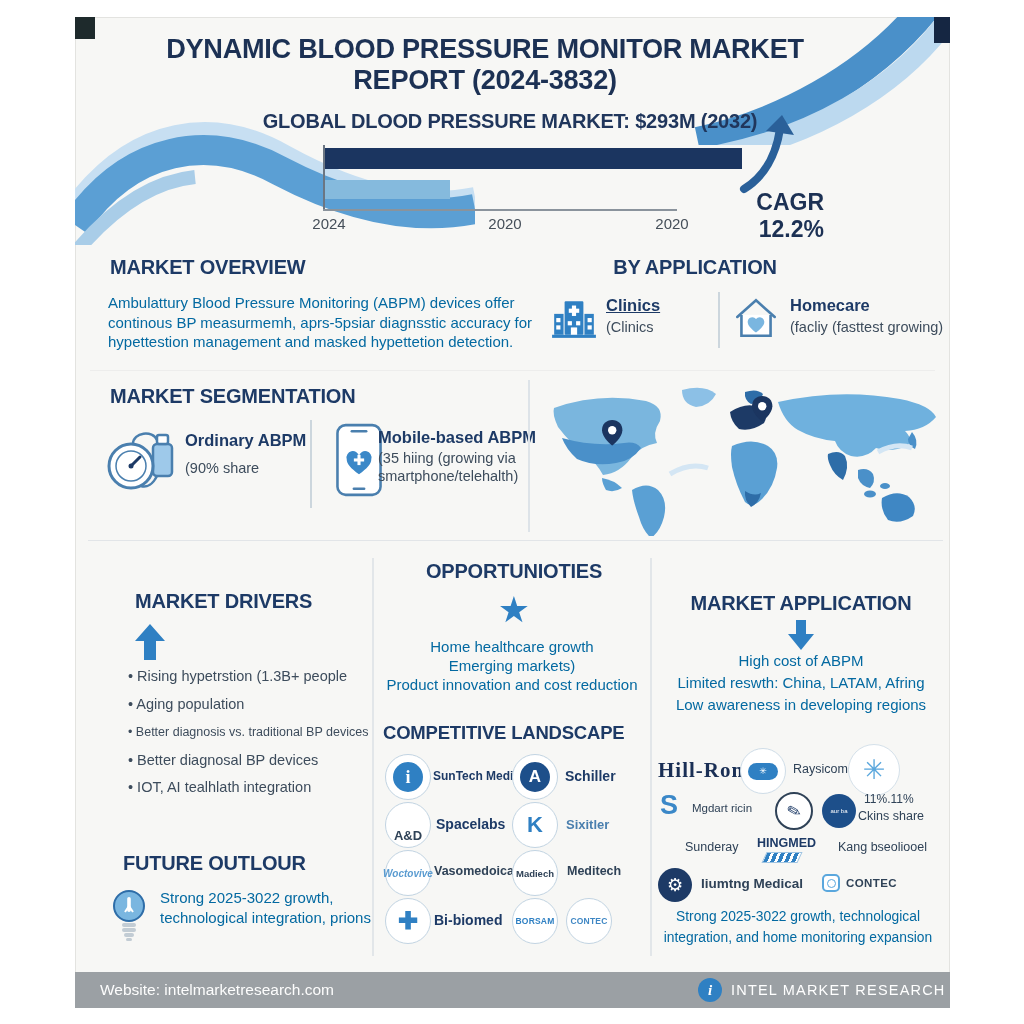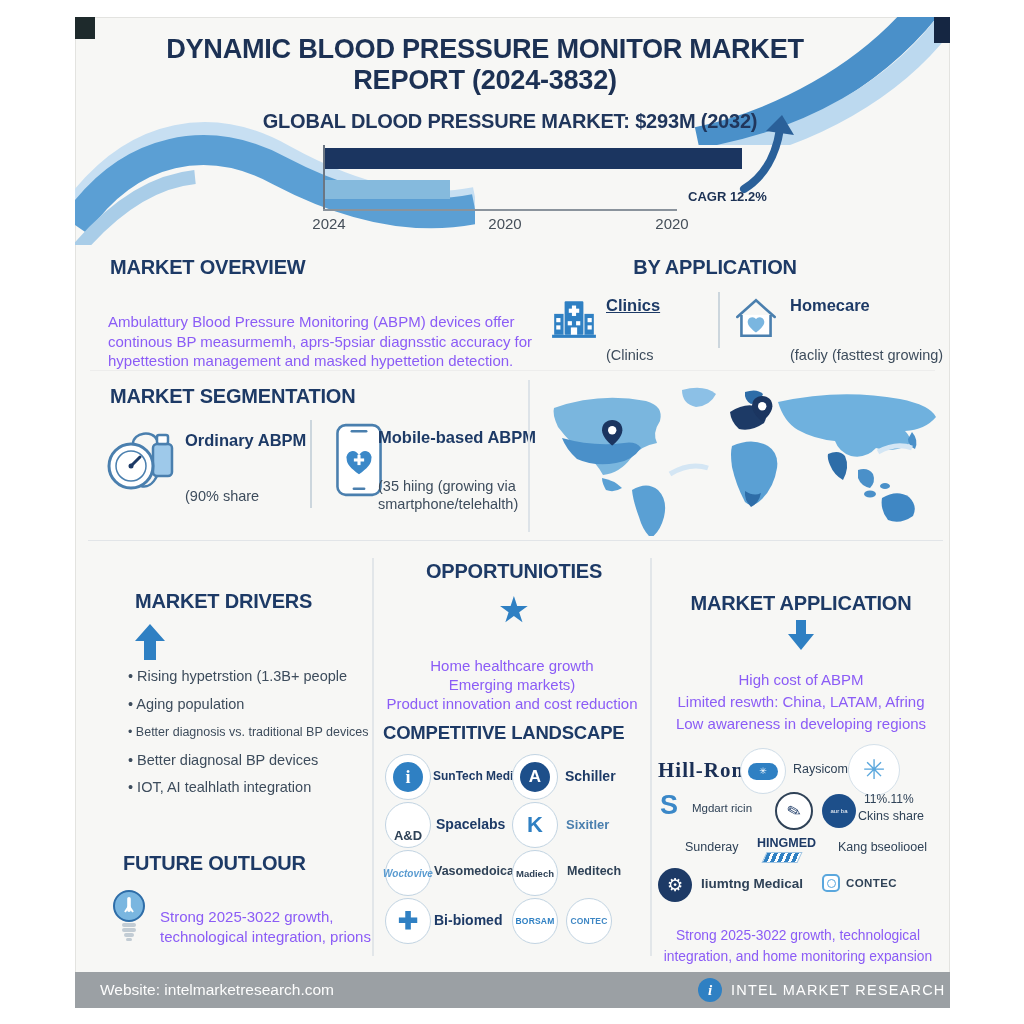--- a/index.html
+++ b/index.html
@@ -2,33 +2,33 @@
 <html><head>
 <meta charset="utf-8">
 <style>
   html,body{margin:0;padding:0;background:#ffffff;font-family:"Liberation Sans",sans-serif;}
   .stage{position:relative;width:1024px;height:1024px;background:#ffffff;overflow:hidden;}
   .card{position:absolute;left:75px;top:17px;width:875px;height:991px;background:#f7f7f5;border:1px solid #e3e3e0;box-sizing:border-box;}
   .abs{position:absolute;}
   .title{position:absolute;left:100px;top:34px;width:770px;text-align:center;color:#1c3154;font-weight:bold;font-size:28px;line-height:1.1;letter-spacing:-0.3px;transform:scaleX(0.97);}
   .subtitle{position:absolute;left:150px;top:110px;width:720px;text-align:center;color:#20365c;font-weight:bold;font-size:20px;letter-spacing:-0.2px;}
   .section-h{position:absolute;color:#1d3a66;font-weight:bold;font-size:20px;letter-spacing:-0.2px;}
-  .body-text{color:#8b5cf6;font-size:15px;line-height:1.3;margin-top:19px;}
+  .body-text{color:#0369a1;font-size:15px;line-height:1.3;}
   
   .chart-axis-y{position:absolute;left:323px;top:145px;width:2px;height:65px;background:#6b7683;}
   .bar{position:absolute;left:325px;height:21px;}
   .chart-axis-x{position:absolute;left:323px;top:209px;width:354px;height:2px;background:#8a939c;}
   .tick{position:absolute;top:215px;width:44px;text-align:center;color:#454f59;font-size:15px;}
-  .cagr{position:absolute;left:688px;top:189px;width:136px;text-align:left;color:#1c3154;font-weight:bold;font-size:13px;}
+  .cagr{position:absolute;left:688px;top:189px;width:136px;text-align:right;color:#1c3154;font-weight:bold;font-size:23px;}
   
   .vdiv{position:absolute;width:1.5px;background:#ccd6dd;}
   .hdiv{position:absolute;height:1px;background:#e2e5e8;}
   
   .item-t{position:absolute;color:#1d3a66;font-weight:bold;font-size:16.5px;}
-  .item-s{position:absolute;color:#3d4c5c;font-size:14.5px;margin-top:28px;}
+  .item-s{position:absolute;color:#3d4c5c;font-size:14.5px;}
   
   .bullet{position:absolute;left:128px;color:#3d4c5c;font-size:14.5px;white-space:nowrap;}
   .bullet::before{content:"•  ";color:#3d4c5c;}
   .bullet.small{font-size:12.5px;}
   
   .lg{position:absolute;width:46px;height:46px;border-radius:50%;border:1.5px solid #c2d4e2;background:#fff;display:flex;align-items:center;justify-content:center;box-sizing:border-box;text-align:center;}
   .badge{border-radius:50%;display:flex;align-items:center;justify-content:center;}
   .lbl{position:absolute;color:#2f4257;font-weight:bold;}
   .ctext{color:#2f80c3;font-weight:bold;font-size:8.5px;letter-spacing:0.2px;}
   .center-col{text-align:center;}
@@ -80,21 +80,21 @@
   </svg>
   <div class="cagr">CAGR 12.2%</div>
 
   <div class="section-h" style="left:110px;top:256px;">MARKET OVERVIEW</div>
   <div class="abs body-text" style="left:108px;top:293px;width:450px;">
     <div>Ambulattury Blood Pressure Monitoring (ABPM) devices offer</div>
     <div>continous BP measurmemh, aprs-5psiar diagnsstic accuracy for</div>
     <div>hypettestion management and masked hypettetion detection.</div>
   </div>
 
-  <div class="section-h" style="left:560px;top:256px;width:310px;text-align:center;">BY APPLICATION</div>
+  <div class="section-h" style="left:540px;top:256px;width:310px;text-align:center;">BY APPLICATION</div>
   <svg class="abs" style="left:550px;top:293px;" width="48" height="48" viewBox="0 0 46 46">
     <g fill="#2f80c3">
       <rect x="14" y="8" width="18" height="32" rx="1"></rect>
       <rect x="4" y="20" width="9" height="20"></rect>
       <rect x="33" y="20" width="9" height="20"></rect>
       <rect x="2" y="40" width="42" height="3"></rect>
     </g>
     <rect x="21" y="12" width="4" height="10" fill="#fff"></rect>
       <rect x="18" y="15" width="10" height="4" fill="#fff"></rect>
     <rect x="17" y="27" width="4" height="4" fill="#fff"></rect>

